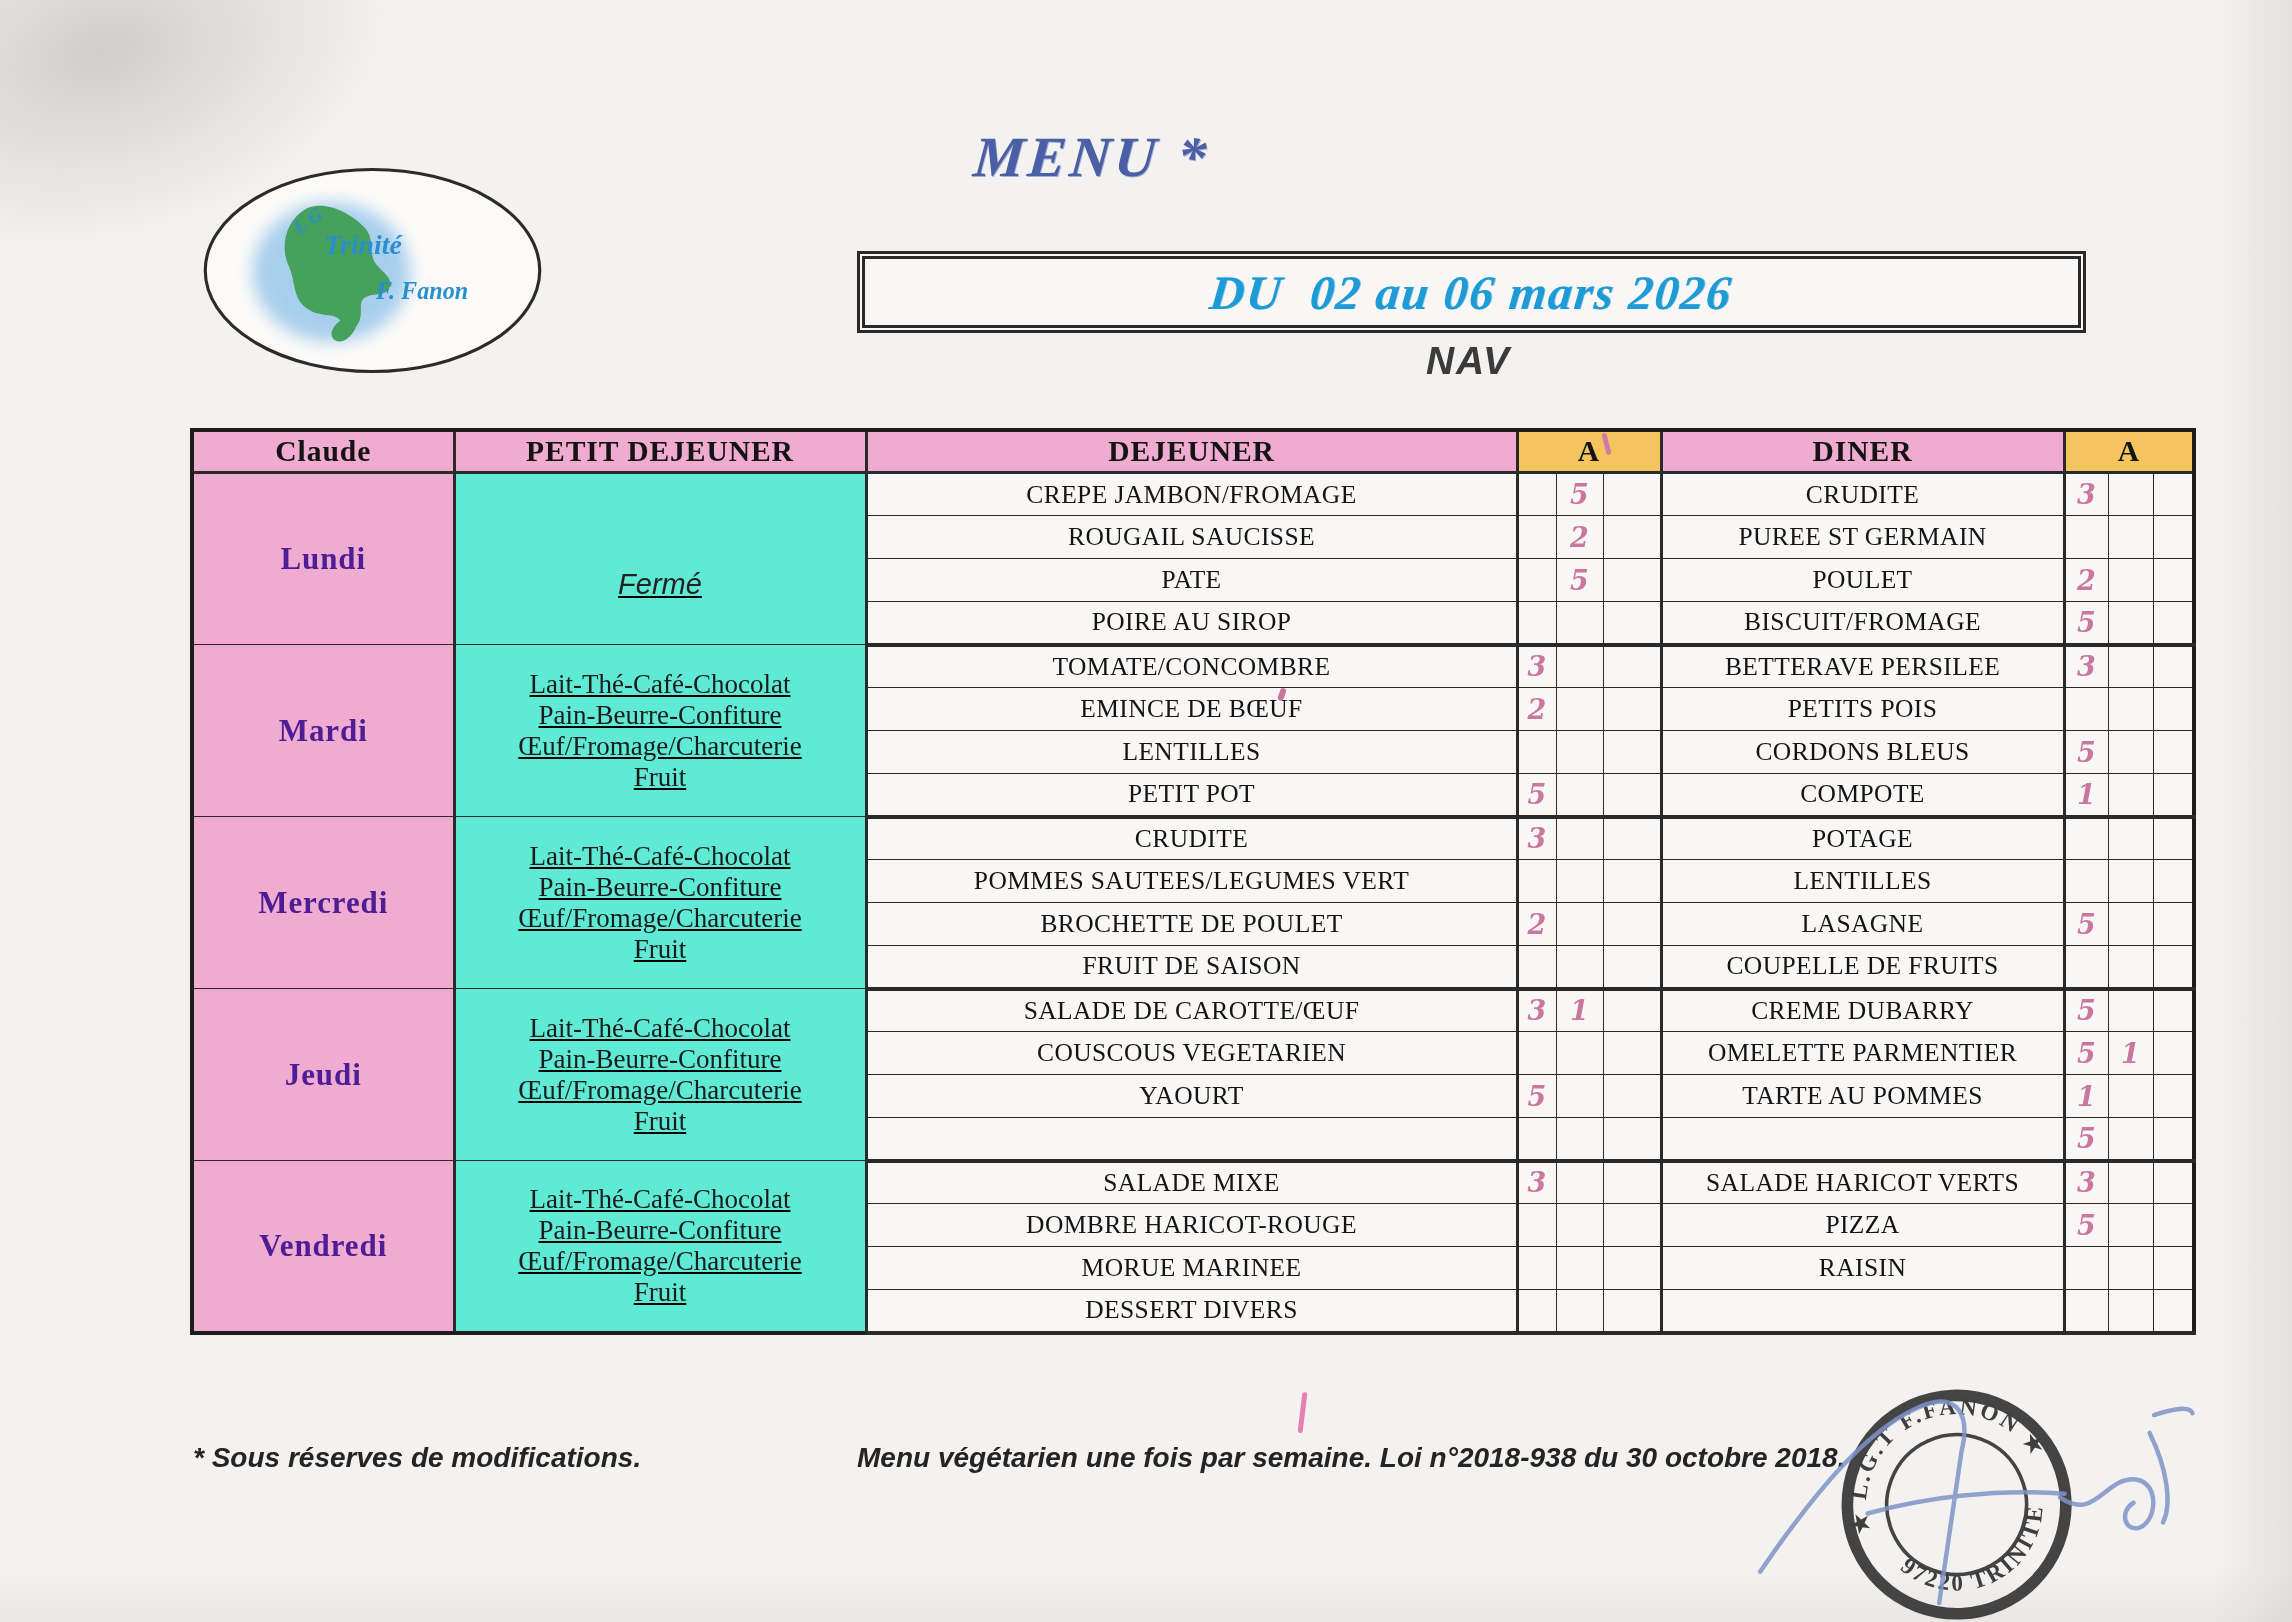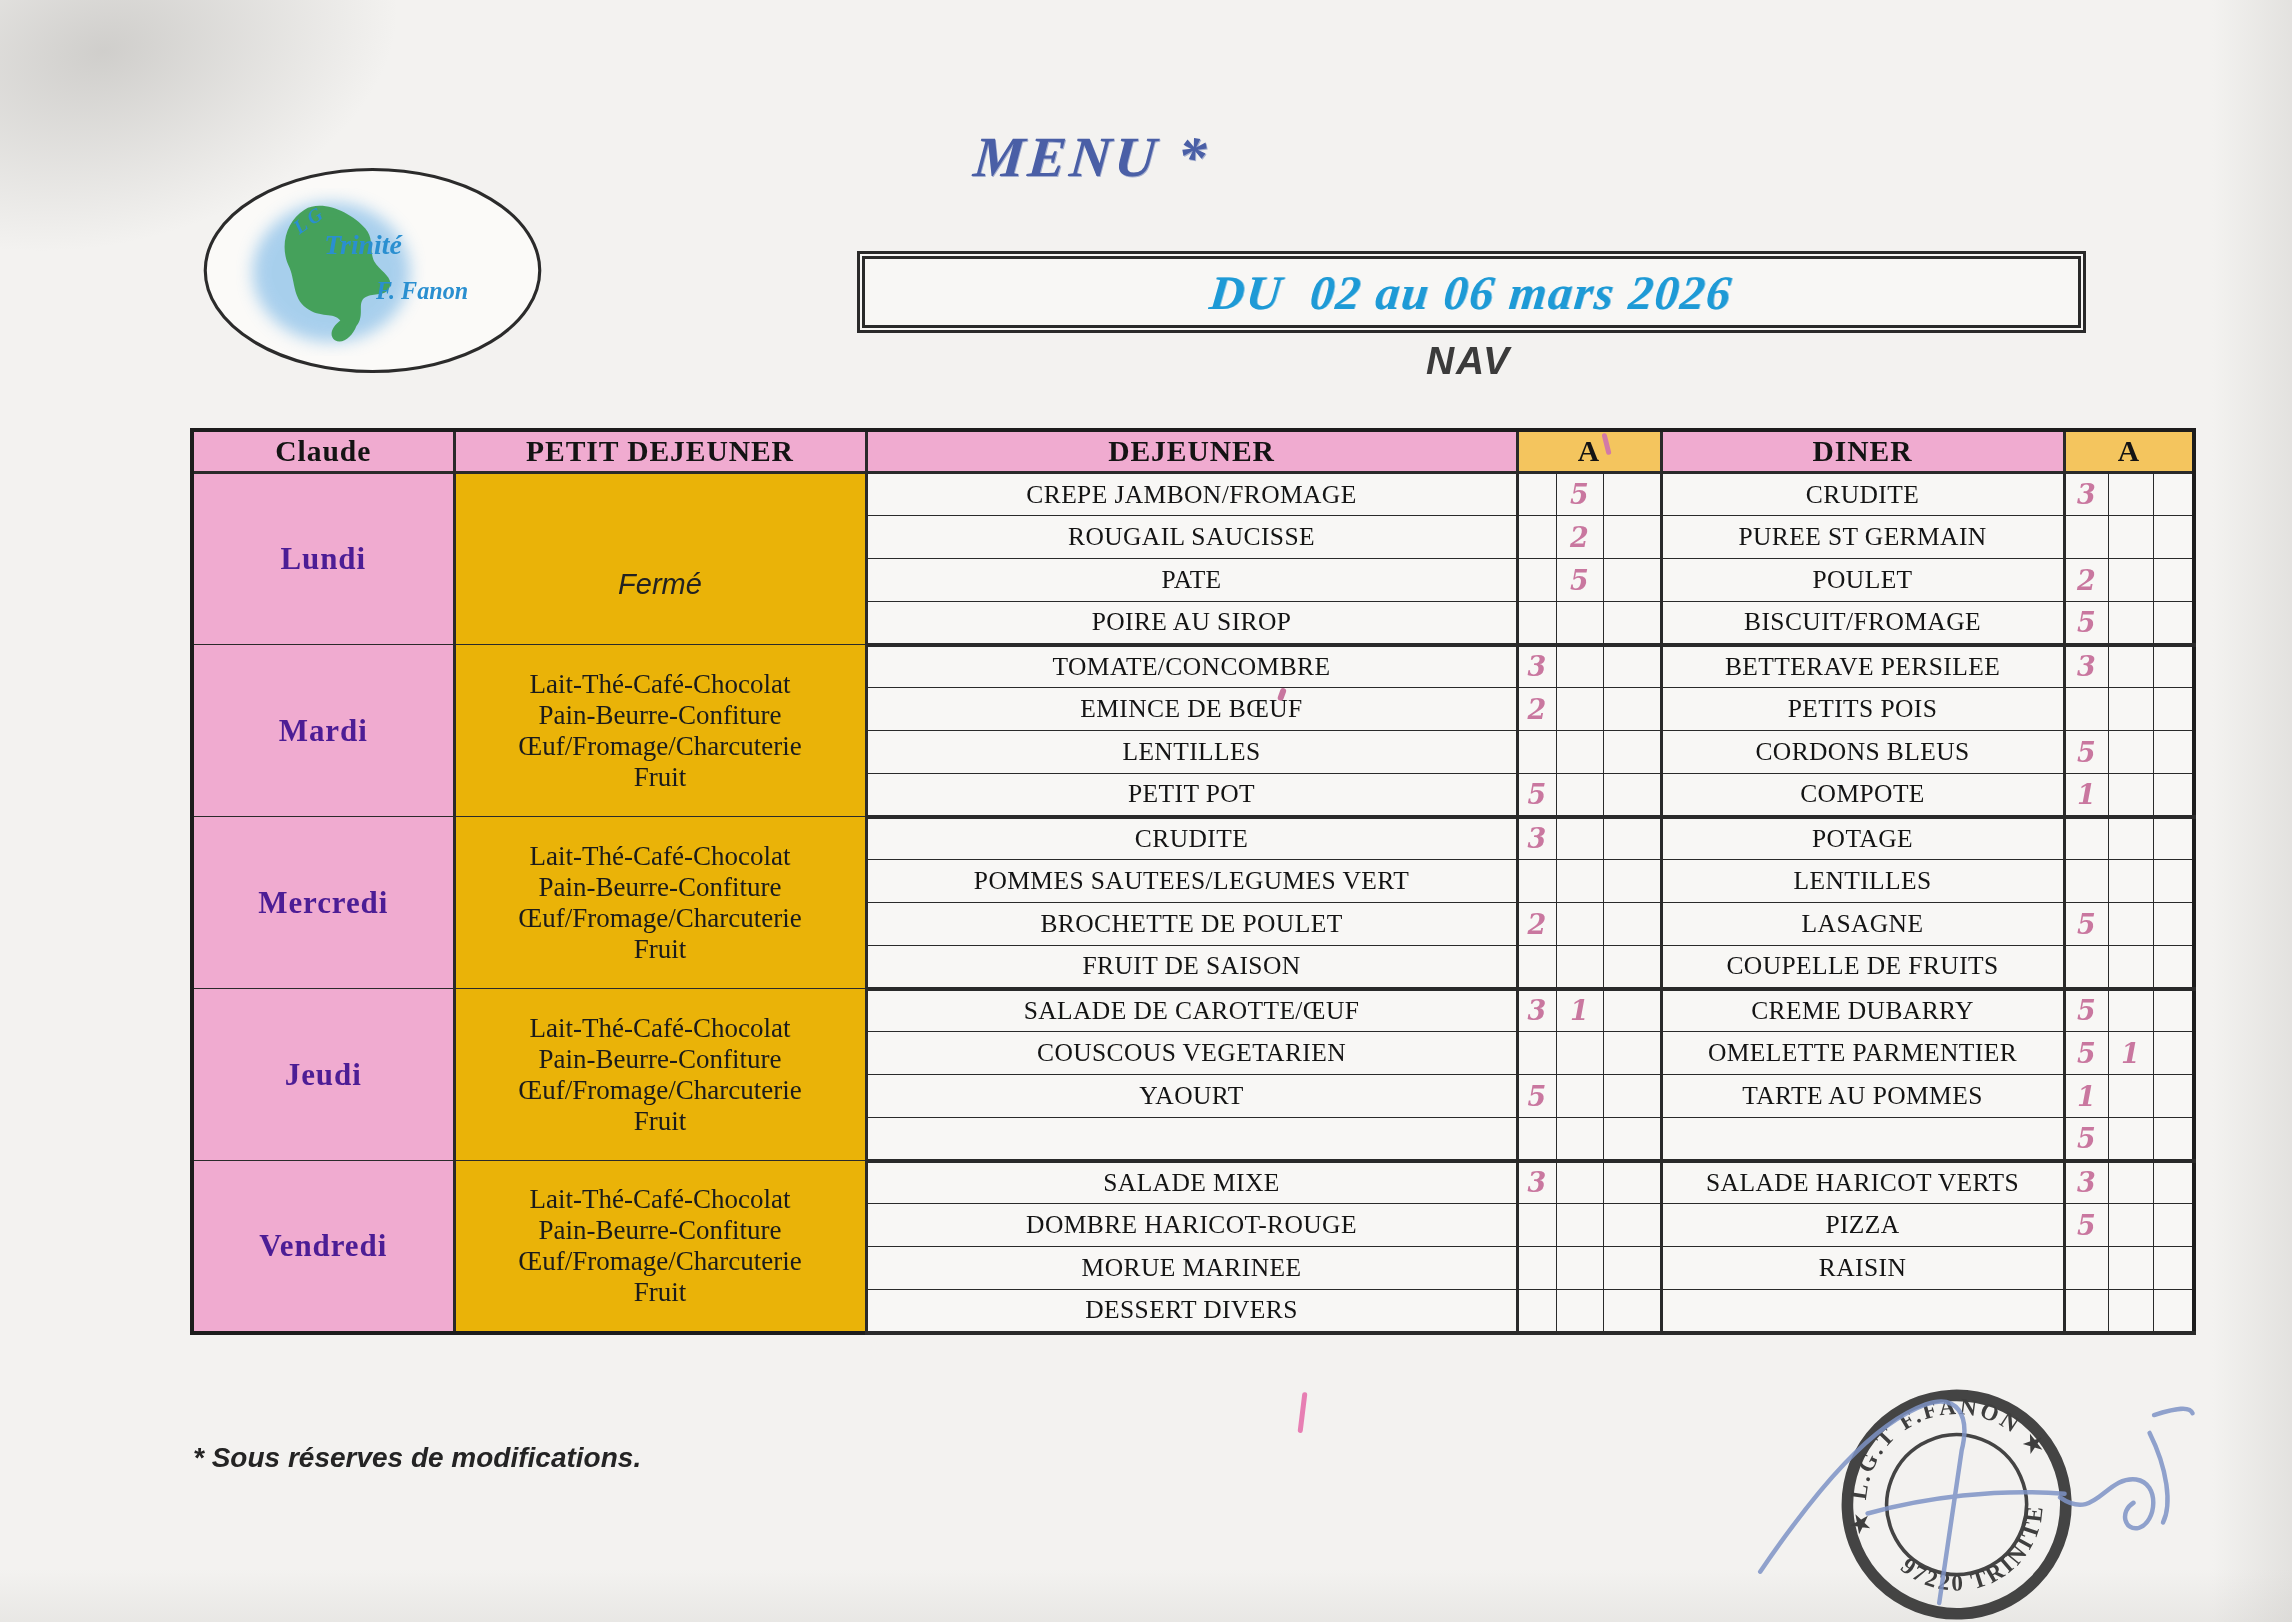--- a/index.html
+++ b/index.html
@@ -28,21 +28,21 @@
   .menu-table{position:absolute;left:190px;top:428px;width:2004px;border-collapse:collapse;
     table-layout:fixed;background:#f8f7f5;border:4.5px solid #1c1c1c;}
   .menu-table td{border:1.8px solid #2a2a2a;padding:0;overflow:hidden;vertical-align:middle;}
   .menu-table thead td{height:39px;text-align:center;font-weight:bold;font-size:29.6px;color:#141414;
     background:var(--pink);border-bottom-width:3.6px;letter-spacing:0.9px;}
   .menu-table thead td.ha{background:var(--yellow);}
   .menu-table tbody tr{height:43px;}
   .menu-table tr.block-end td{border-bottom-width:4.5px;}
   td.thickL{border-left-width:3.6px !important;}
   td.day{background:var(--pink);text-align:center;font-weight:bold;font-size:31px;color:#4c1d95;letter-spacing:0.9px;}
-  td.bf{background:#eab308;}
+  td.bf{background:#5eead4;text-decoration:underline;}
   .bf-inner{display:flex;flex-direction:column;justify-content:space-around;height:100%;
     font-size:27px;color:#1b1b1b;text-align:center;}
   .bf-closed{display:flex;justify-content:center;align-items:flex-start;padding-top:50px;height:100%;
     box-sizing:border-box;font-family:"Liberation Sans","DejaVu Sans",sans-serif;
     font-style:italic;font-size:29px;color:#222;}
   td.item{text-align:center;font-size:25.5px;color:#141414;letter-spacing:0.4px;}
   td.acell{text-align:center;font-family:"DejaVu Serif",serif;font-style:italic;font-weight:bold;
     font-size:27px;color:var(--num);}
 
   
@@ -361,20 +361,21 @@
           <td class="acell"></td>
           <td class="item thickL"></td>
           <td class="acell thickL"></td>
           <td class="acell"></td>
           <td class="acell"></td>
         </tr>
       </tbody>
   </table>
 
   <div class="reserves">* Sous réserves de modifications.</div>
+  <div class="vegetarien">Menu végétarien une fois par semaine. Loi n°2018-938 du 30 octobre 2018.</div>
 
 
   <svg class="stamp-svg" width="376" height="244" viewBox="0 0 420 272">
     <g transform="rotate(-24 185 140)" opacity="0.88">
       <circle cx="185" cy="140" r="122" fill="none" stroke="#2d2d2d" stroke-width="13"></circle>
       <circle cx="185" cy="140" r="78" fill="none" stroke="#2d2d2d" stroke-width="4"></circle>
       <defs>
         <path id="arcTop" d="M 84 140 A 101 101 0 1 1 286 140" fill="none"></path>
         <path id="arcBot" d="M 89 140 A 96 96 0 0 0 281 140" fill="none"></path>
       </defs>

